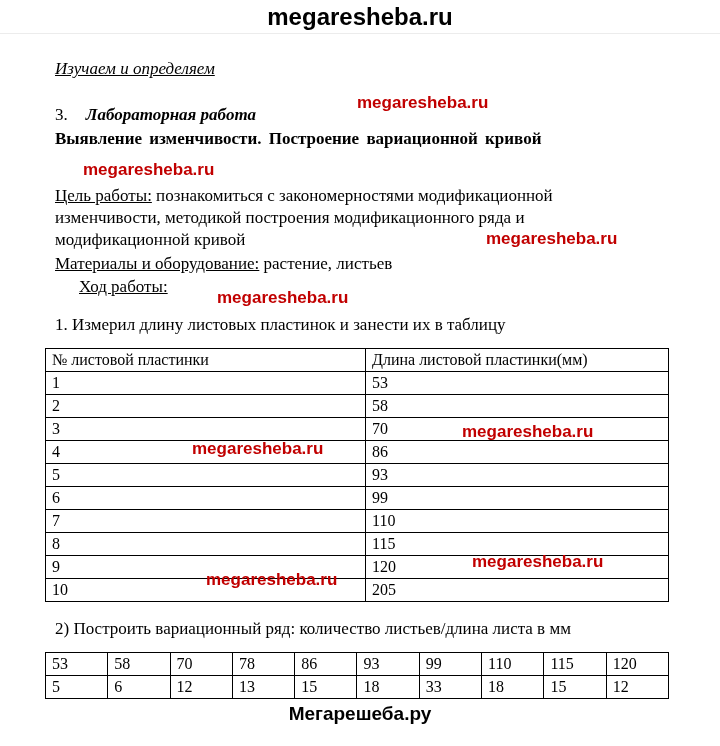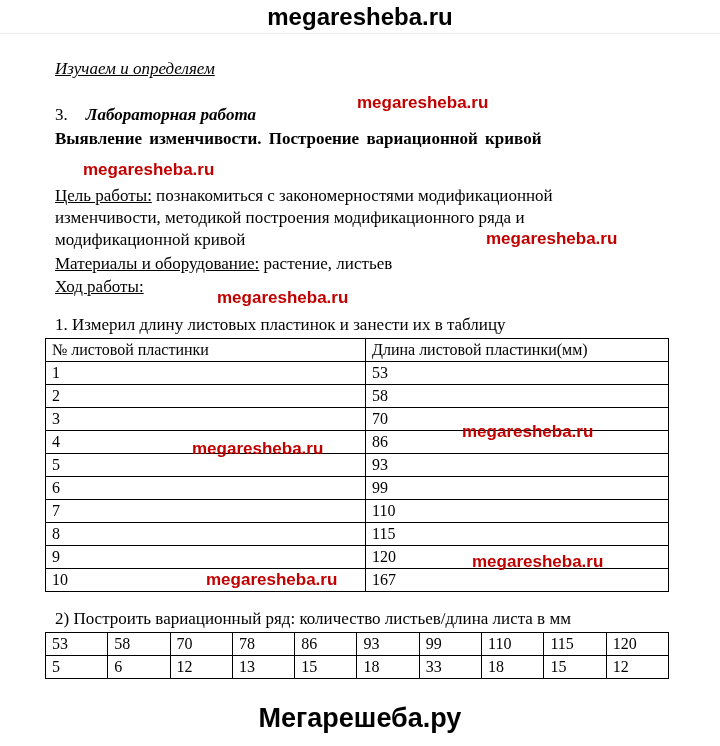--- a/index.html
+++ b/index.html
@@ -23,23 +23,23 @@
   }
   .content{padding-left:55px;}
   p{margin:0;line-height:22px;}
   .underline{text-decoration:underline;}
   .section-label{margin-top:24px;font-style:italic;}
   .item-line{margin-top:24px;}
   .lab-title{font-weight:bold;font-style:italic;margin-left:18px;}
   .work-title{font-weight:bold;margin-top:2px;word-spacing:3px;}
   .goal{margin-top:35px;width:590px;}
   .materials{margin-top:2px;}
-  .steps-label{margin-top:1px;}
+  .steps-label{margin-top:1px;margin-left:24px;}
   .step-line{margin-top:16px;}
-  table{border-collapse:collapse;margin-left:-10px;margin-top:2px;background:#fff;}
+  table{border-collapse:collapse;margin-left:-10px;margin-top:12px;background:#fff;}
   td{
     border:1px solid #000;
     font-size:16px;
     padding:1px 6px;
     height:20px;
     overflow:hidden;
     white-space:nowrap;
   }
   .t1{width:624px;table-layout:fixed;}
   .t1 td:first-child{width:307px;}
@@ -60,21 +60,21 @@
   .wm5{left:462px;top:422px;}
   .wm6{left:192px;top:439px;}
   .wm7{left:472px;top:552px;}
   .wm8{left:206px;top:570px;}
   .banner-bottom{
     position:absolute;
     left:0;top:703px;width:720px;
     text-align:center;
     font-family:"Liberation Sans", sans-serif;
     font-weight:bold;
-    font-size:27px;
+    font-size:19px;
   }
 </style>
 </head>
 <body>
 
 <div class="banner-top">megaresheba.ru</div>
 
 <div class="content">
 
   <p class="section-label underline">Изучаем и определяем</p>
@@ -134,21 +134,21 @@
     <tr>
       <td>8</td>
       <td>115</td>
     </tr>
     <tr>
       <td>9</td>
       <td>120</td>
     </tr>
     <tr>
       <td>10</td>
-      <td>167</td>
+      <td>205</td>
     </tr>
   </tbody>
     </table>
 
   <p class="step-line">2) Построить вариационный ряд: количество листьев/длина листа в мм</p>
 
   <table class="t2">
     <tbody>
         <tr>
       <td>53</td>

